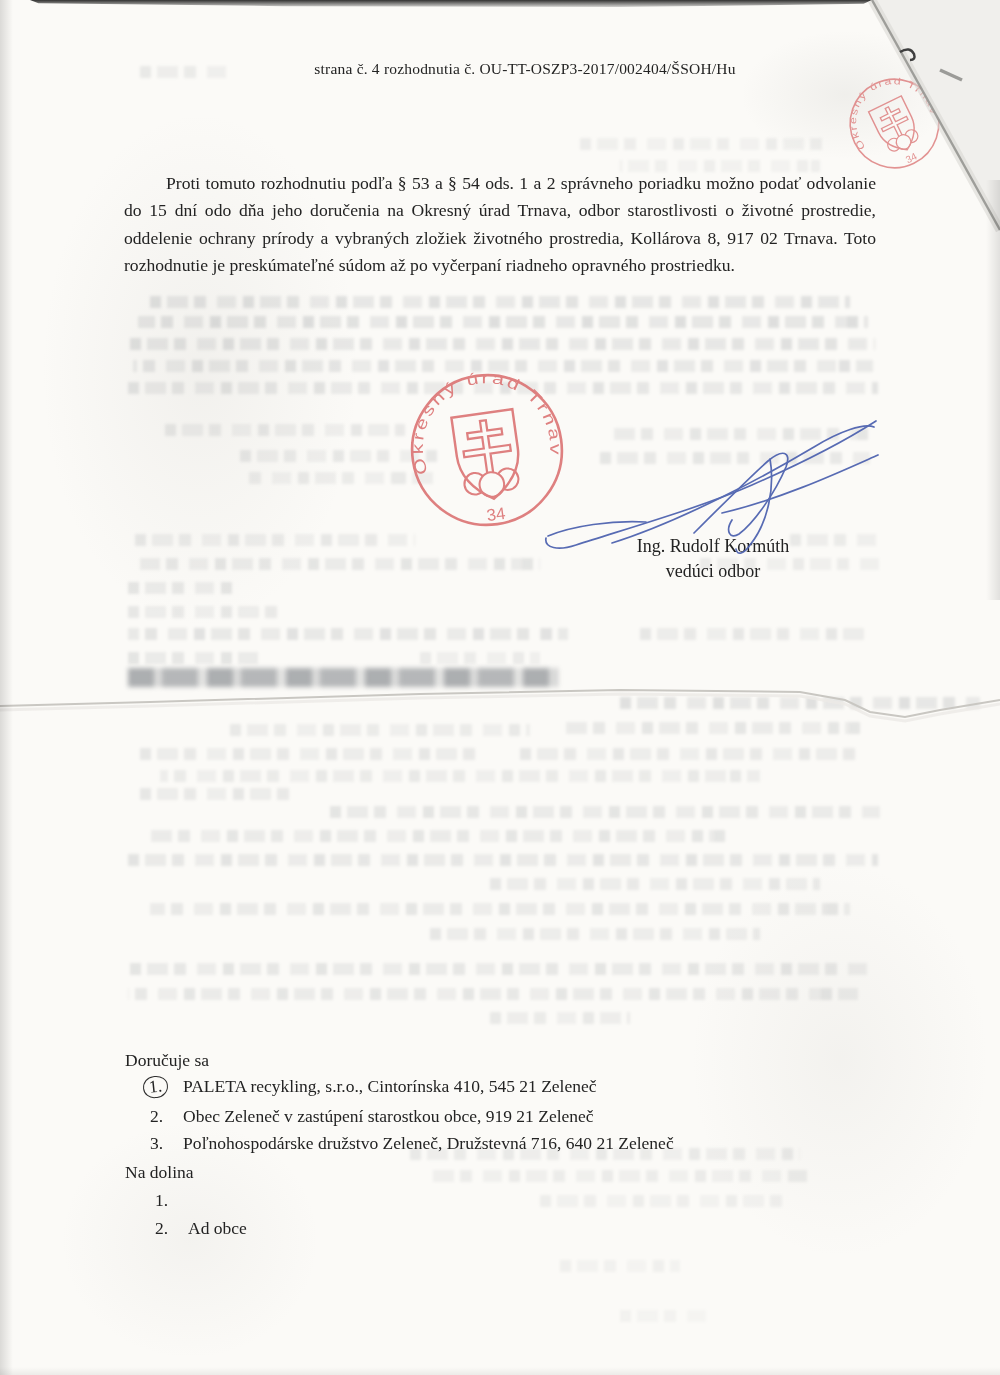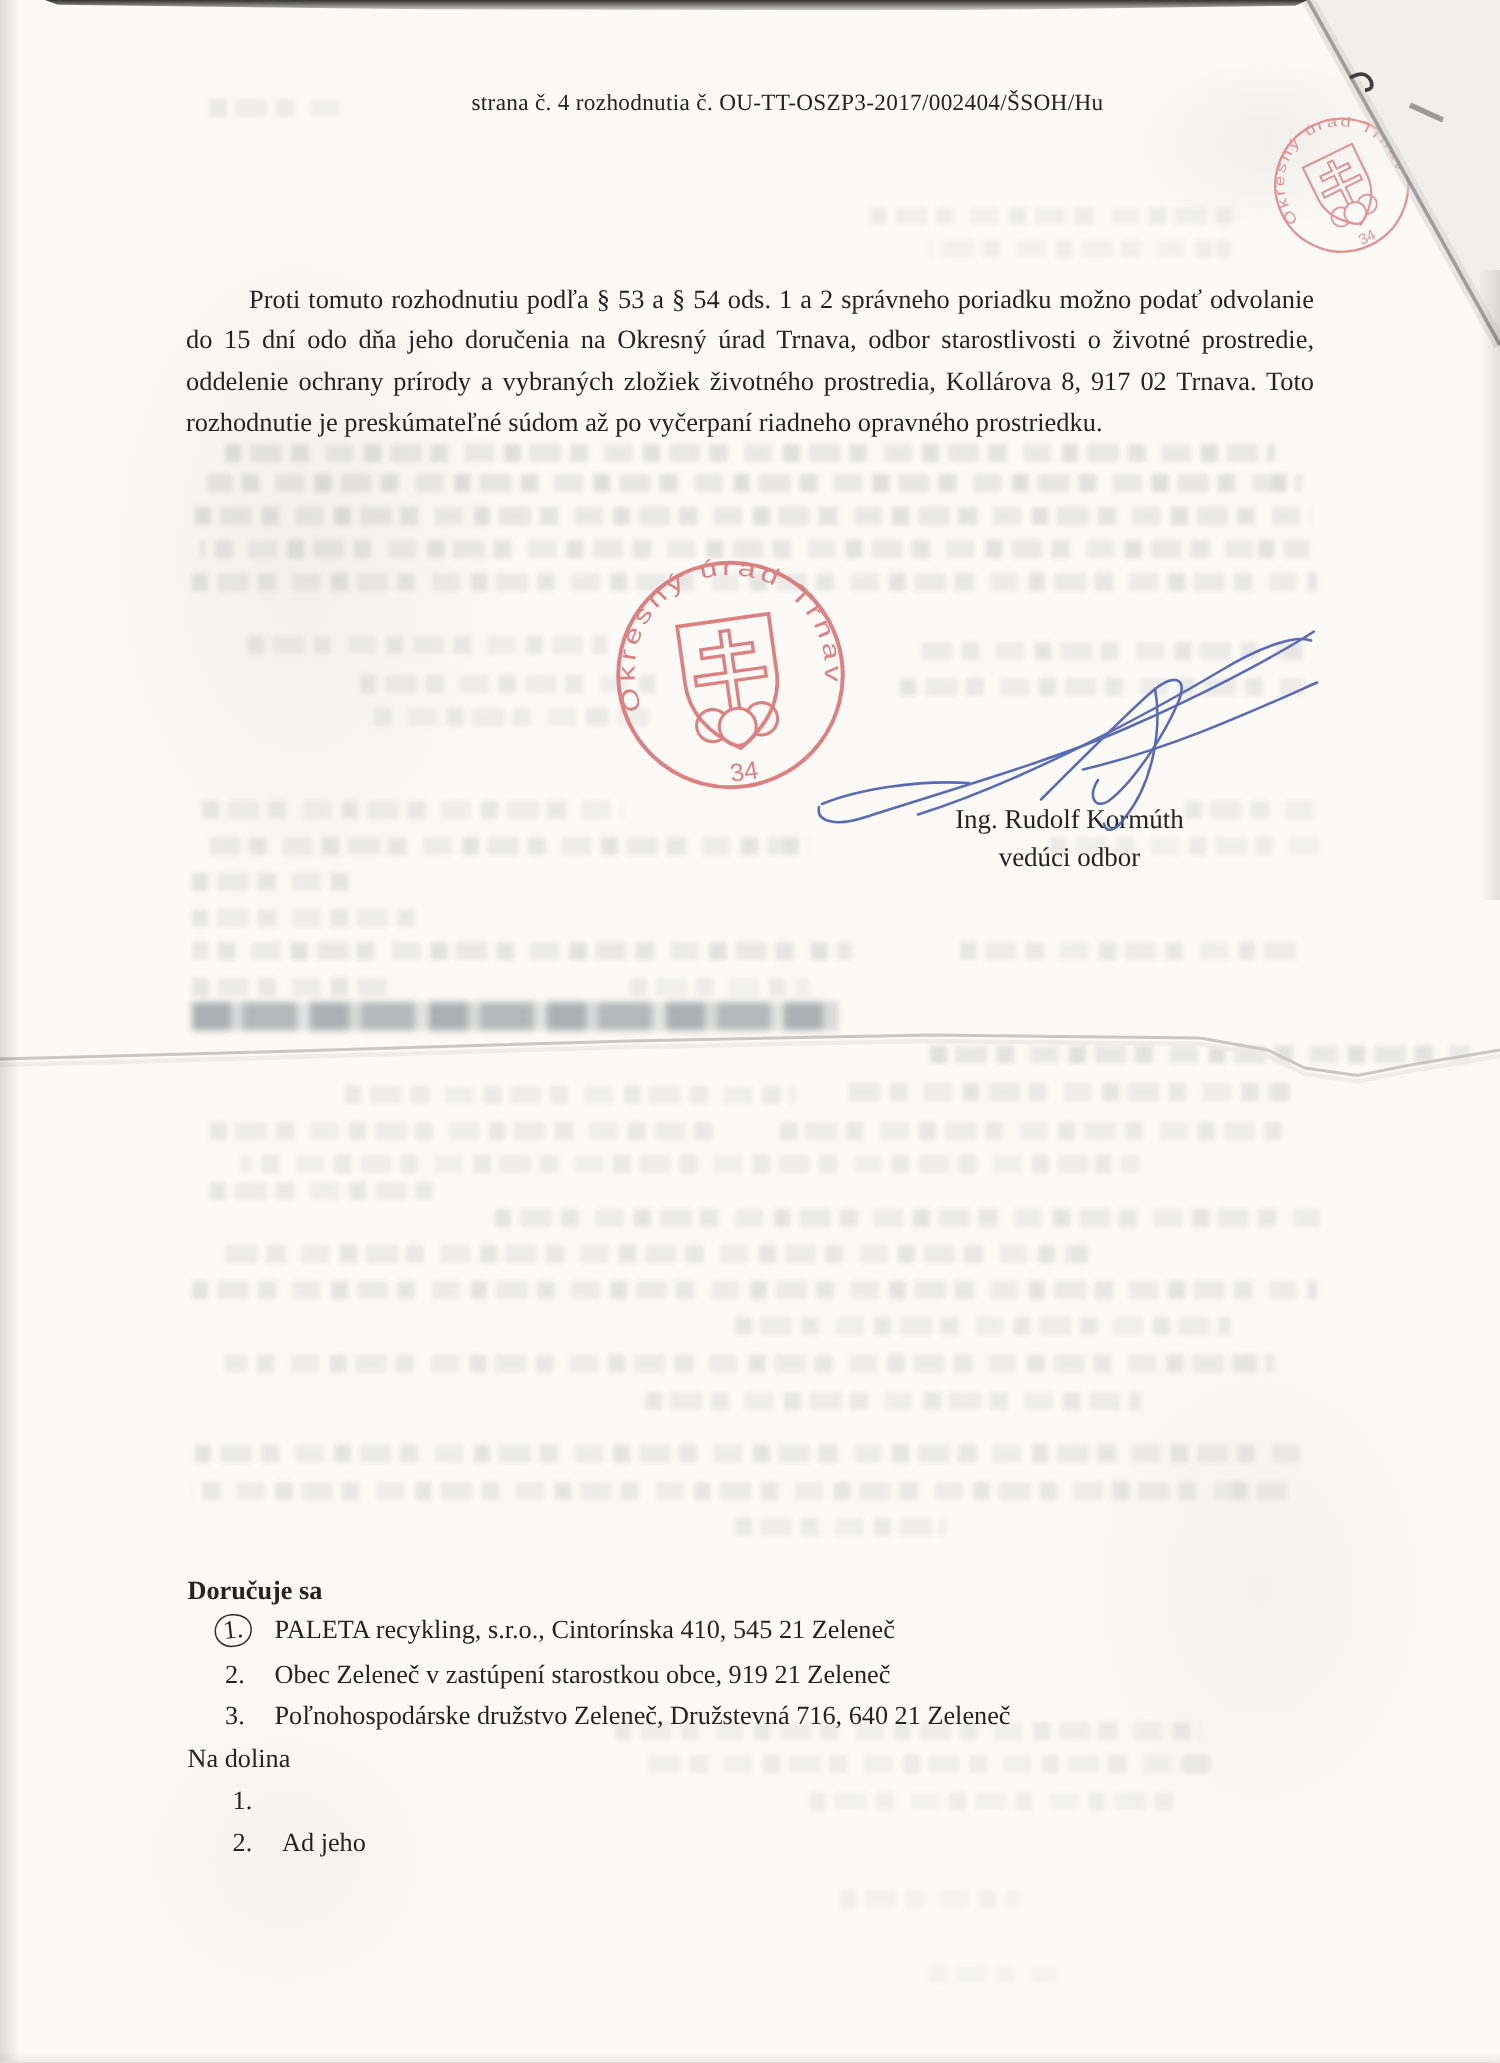--- a/index.html
+++ b/index.html
@@ -17,21 +17,21 @@
       rgba(124,129,134,.45) 67px 86px, transparent 86px 93px);}
   .blotch{position:absolute;pointer-events:none;border-radius:50%;}
   .smudge{position:absolute;filter:blur(2.4px);
     background-image:repeating-linear-gradient(90deg,
       rgba(82,88,96,.85) 0 26px, rgba(82,88,96,.35) 26px 34px,
       rgba(82,88,96,.75) 34px 70px, rgba(82,88,96,.25) 70px 79px);}
   .hdr{left:0;top:60px;width:1000px;text-align:center;transform:translateX(25px);
        font-size:15.5px;letter-spacing:.2px;}
   .title{left:0;top:127px;width:1000px;text-align:center;font-weight:bold;
          font-size:17px;letter-spacing:2px;}
-  .para{left:124px;top:186px;width:752px;font-size:17.6px;line-height:27.4px;
+  .para{left:124px;top:170px;width:752px;font-size:17.6px;line-height:27.4px;
         text-align:justify;text-indent:42px;margin:0;}
   .sig-block{left:583px;top:534px;width:260px;text-align:center;font-size:18px;line-height:25px;}
   .list-heading{font-size:17.5px;}
   .list-line{display:flex;font-size:17.5px;}
   .num{display:inline-block;width:33px;flex:0 0 33px;}
   .circle-num{display:inline-block;border:1.6px solid #2e2e2e;
       border-radius:55% 60% 58% 55%/62% 55% 62% 58%;
       padding:0 5px 2px 5px;margin-left:-7px;transform:rotate(-6deg);line-height:1.05;}
   .stamp{position:absolute;pointer-events:none;}
   svg text{font-family:"Liberation Sans",sans-serif;}
@@ -98,41 +98,41 @@
   </svg>
 
   <div class="abs doc-text hdr">strana č. 4 rozhodnutia č. OU-TT-OSZP3-2017/002404/ŠSOH/Hu</div>
   <p class="abs doc-text para">Proti tomuto rozhodnutiu podľa § 53 a § 54 ods. 1 a 2 správneho poriadku možno podať odvolanie do 15 dní odo dňa jeho doručenia na Okresný úrad Trnava, odbor starostlivosti o životné prostredie, oddelenie ochrany prírody a vybraných zložiek životného prostredia, Kollárova 8, 917 02 Trnava. Toto rozhodnutie je preskúmateľné súdom až po vyčerpaní riadneho opravného prostriedku.</p>
 
   <div class="abs doc-text sig-block">
     <div>Ing. Rudolf Kormúth</div>
     <div>vedúci odbor</div>
   </div>
 
-  <div class="abs doc-text list-heading" style="left:125px;top:1050px;font-weight:bold;">Doručuje sa</div>
+  <div class="abs doc-text list-heading" style="left:125px;top:1050px;">Doručuje sa</div>
   <div class="abs doc-text list-line" style="left:150px;top:1076px;">
     <span class="num"><span class="circle-num">1.</span></span>
     <span>PALETA recykling, s.r.o., Cintorínska 410, 545 21 Zeleneč</span>
   </div>
   <div class="abs doc-text list-line" style="left:150px;top:1106px;">
     <span class="num">2.</span>
     <span>Obec Zeleneč v zastúpení starostkou obce, 919 21 Zeleneč</span>
   </div>
   <div class="abs doc-text list-line" style="left:150px;top:1133px;">
     <span class="num">3.</span>
     <span>Poľnohospodárske družstvo Zeleneč, Družstevná 716, 640 21 Zeleneč</span>
   </div>
 
   <div class="abs doc-text list-heading" style="left:125px;top:1162px;">Na dolina</div>
   <div class="abs doc-text list-line" style="left:155px;top:1190px;">
     <span class="num">1.</span>
   </div>
   <div class="abs doc-text list-line" style="left:155px;top:1218px;">
     <span class="num">2.</span>
-    <span>Ad jeho</span>
+    <span>Ad obce</span>
   </div>
 
   <svg width="0" height="0" style="position:absolute" aria-hidden="true">
     <defs>
       <symbol id="stamp-sym" viewBox="0 0 160 160">
         <circle cx="80" cy="80" r="73" fill="none" stroke="currentColor" stroke-width="2.6"></circle>
         <path id="stamp-arc" d="M 21,96 A 62,62 0 1 1 139,96" fill="none"></path>
         <text font-size="15.5" letter-spacing="2" fill="currentColor">
           <textPath href="#stamp-arc" startOffset="2" textLength="244" lengthAdjust="spacingAndGlyphs">Okresný úrad Trnava</textPath>
         </text>

